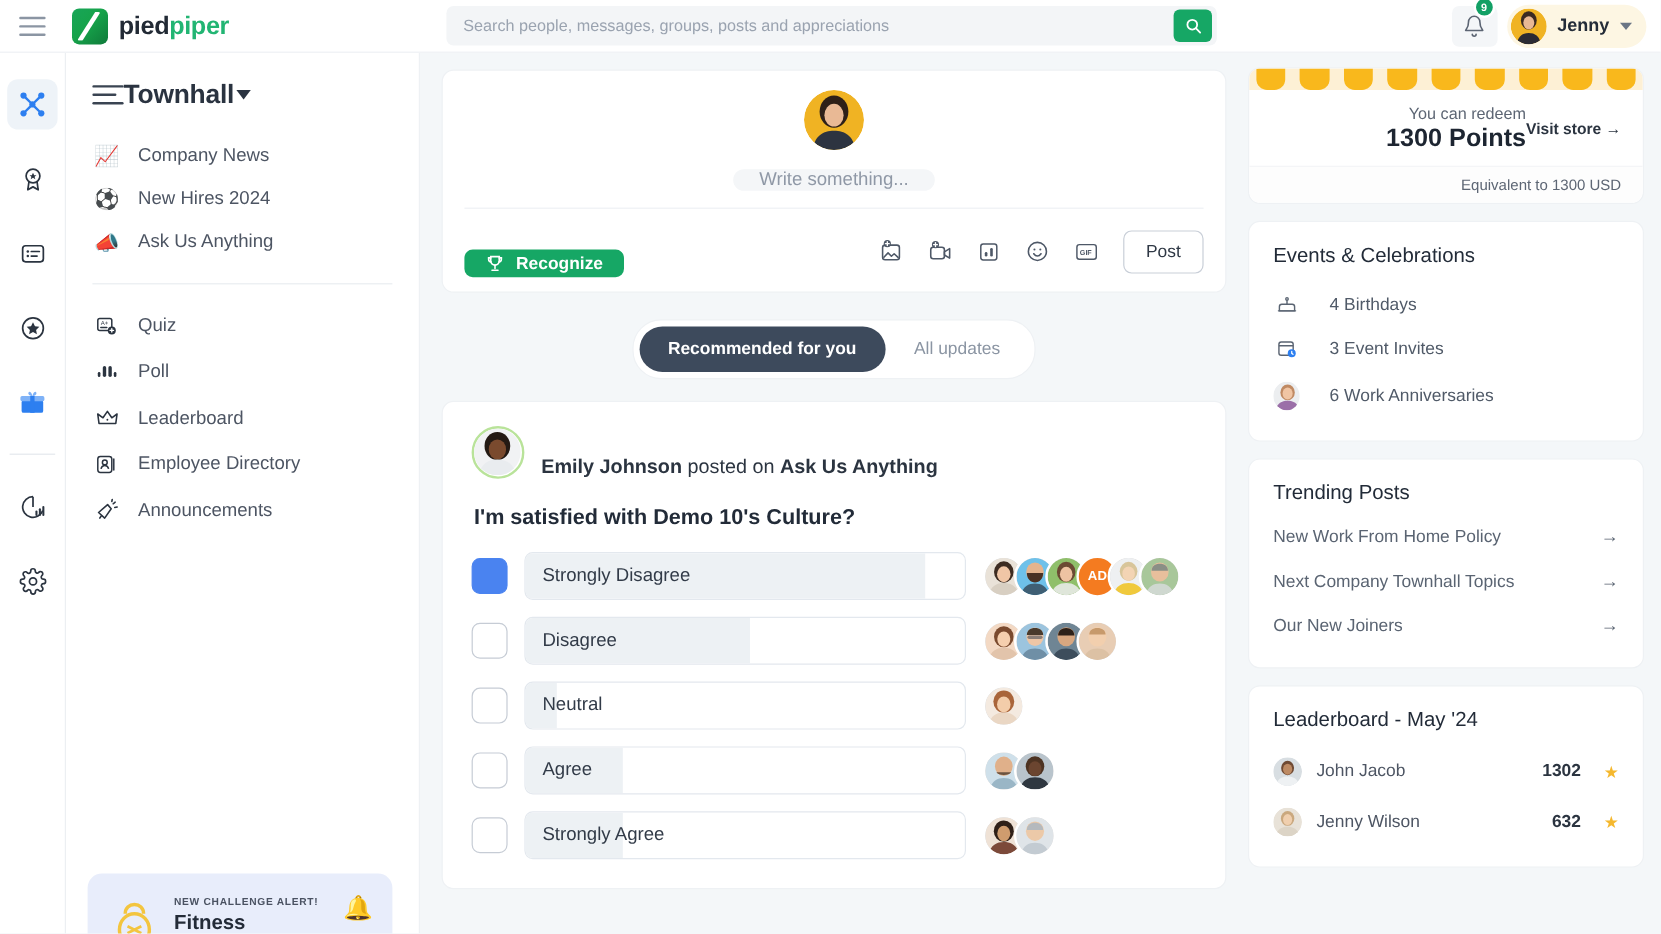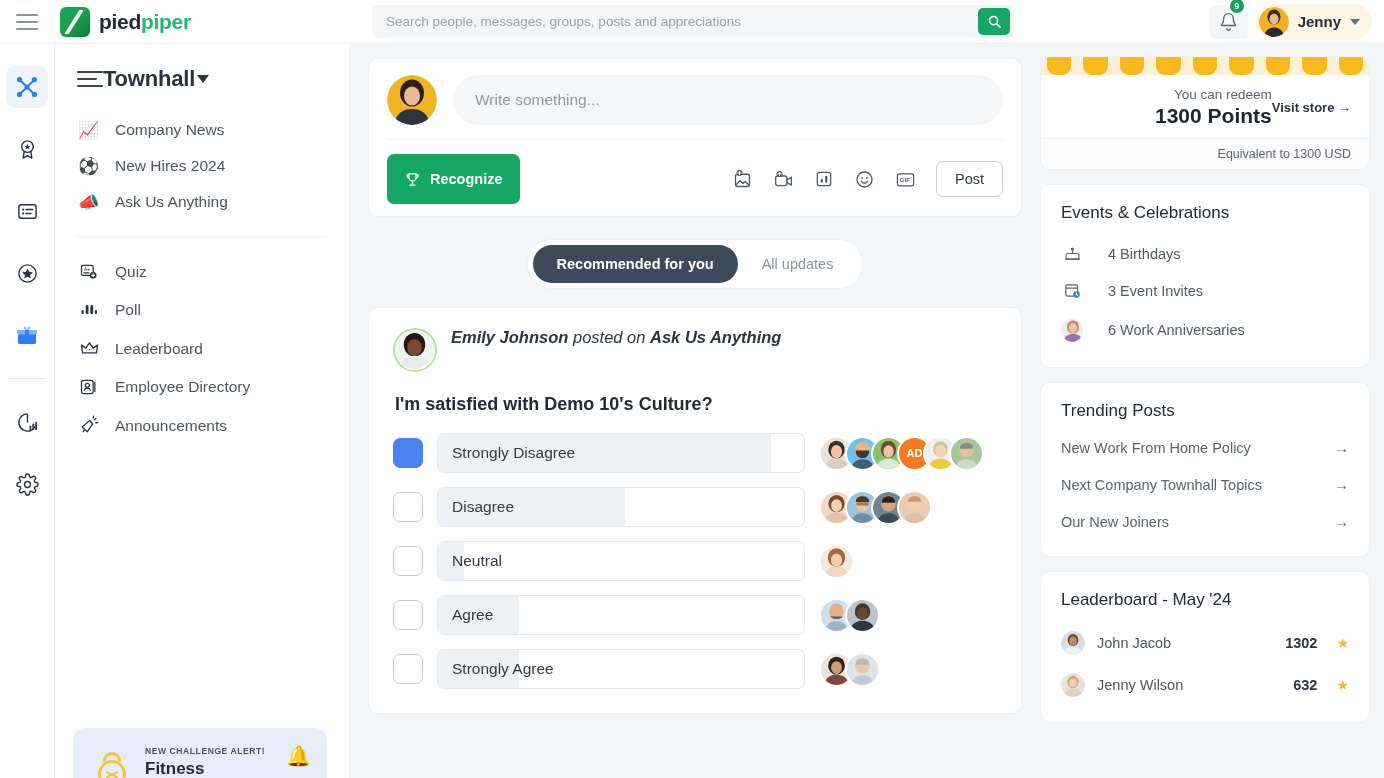--- a/index.html
+++ b/index.html
@@ -87,42 +87,42 @@
   .ch-txt { flex:1; padding-top:6px; }
   .ch-alert { font-size:8.5px; font-weight:700; color:#4a5262; letter-spacing:0.6px; }
   .ch-name { font-size:17px; font-weight:700; color:#232b38; margin-top:3px; }
   .ch-bell { font-size:20px; margin-top:4px; }
 
   
   .feed { flex:1; min-width:0; padding: 14px 18px 0 18px; overflow:hidden; }
   .card { background:#fff; border-radius: 10px; border:1px solid #eef1f4; }
 
   .composer { padding: 16px 18px 12px 18px; }
-  .comp-top { display:flex; align-items:center; gap:16px; }
+  .comp-top { display:flex; align-items:center; gap:16px;flex-direction:column; }
   .comp-av { width:50px; height:50px; border-radius:50%; overflow:hidden; flex-shrink:0; }
   .comp-input { flex:1; height: 50px; background:#f4f6f8; border-radius: 25px; display:flex; align-items:center;
      padding: 0 22px; }
   .comp-input span { color:#8f98a6; font-size:15.5px; }
   .comp-div { height:1px; background:#eef1f4; margin: 14px 0 0 0; }
   .comp-bot { display:flex; align-items:center; padding-top:14px; }
-  .recog { background:#16a765; color:#fff; border:0; border-radius:7px; height:50px; padding: 0 17px;
-     display:flex; align-items:center; gap:9px; font-size:14.5px; font-weight:600; cursor:pointer; font-family:inherit; }
+  .recog { background:#16a765; color:#fff; border:0; border-radius:7px; height:23px; padding: 0 17px;
+     display:flex; align-items:center; gap:9px; font-size:14.5px; font-weight:600; cursor:pointer; font-family:inherit;margin-top:20px; }
   .comp-icons { margin-left:auto; display:flex; align-items:center; gap: 20px; }
   .cico { cursor:pointer; display:flex; align-items:center; }
   .postbtn { margin-left: 20px; height:36px; padding: 0 18px; border:1px solid #c9cfd8; border-radius:7px;
      background:#fff; font-size:14.5px; color:#2f3845; cursor:pointer; font-family:inherit; }
 
   .tabs { display:flex; justify-content:center; margin: 22px 0 18px 0; }
   .tabgrp { background:#fff; border-radius: 24px; padding: 5px; display:flex; border:1px solid #eef1f4; }
   .tab { height: 38px; padding: 0 24px; border-radius: 20px; display:flex; align-items:center;
      font-size:14.5px; color:#8b95a3; cursor:pointer; }
   .tab.on { background:#3d4a5c; color:#fff; font-weight:600; }
 
   .post { padding: 20px 24px 10px 24px; }
-  .post-hd { display:flex; align-items:flex-start; gap: 14px; font-style: italic; }
+  .post-hd { display:flex; align-items:flex-end; gap: 14px; }
   .post-av { width:44px; height:44px; border-radius:50%; overflow:hidden; border: 2.5px solid #b9e39a; flex-shrink:0; }
   .post-meta { font-size:16.5px; color:#2b3440; }
   .post-meta b { font-weight:700; }
   .post-q { font-size:18px; font-weight:600; color:#222b38; margin: 22px 0 18px 2px; }
 
   .opt { display:flex; align-items:center; gap: 14px; margin-bottom: 14px; }
   .cbox { width: 30px; height: 30px; border-radius: 7px; border: 1.6px solid #c6ccd5; background:#fff; flex-shrink:0; cursor:pointer; }
   .cbox.sel { background:#4a83f0; border-color:#4a83f0; }
   .bar { flex: 0 0 auto; width: 368px; height: 40px; border:1px solid #e3e8ee; border-radius: 7px;
      position:relative; overflow:hidden; background:#fff; cursor:pointer; }

